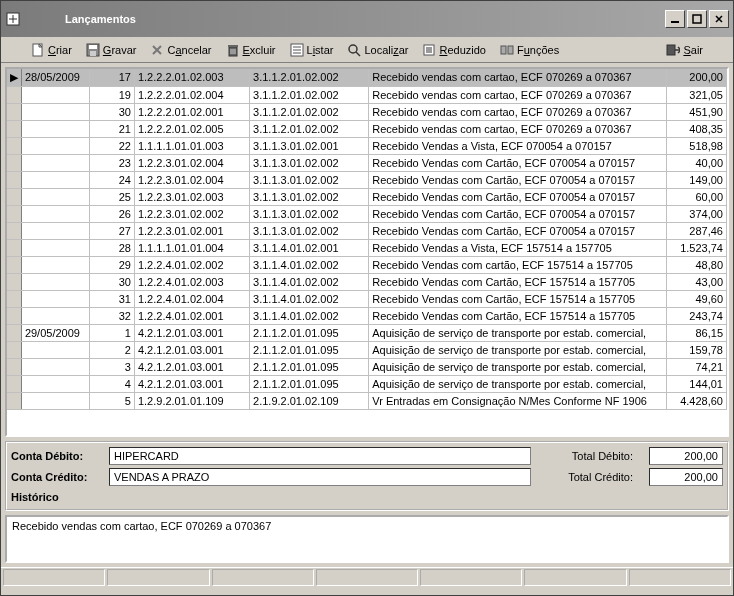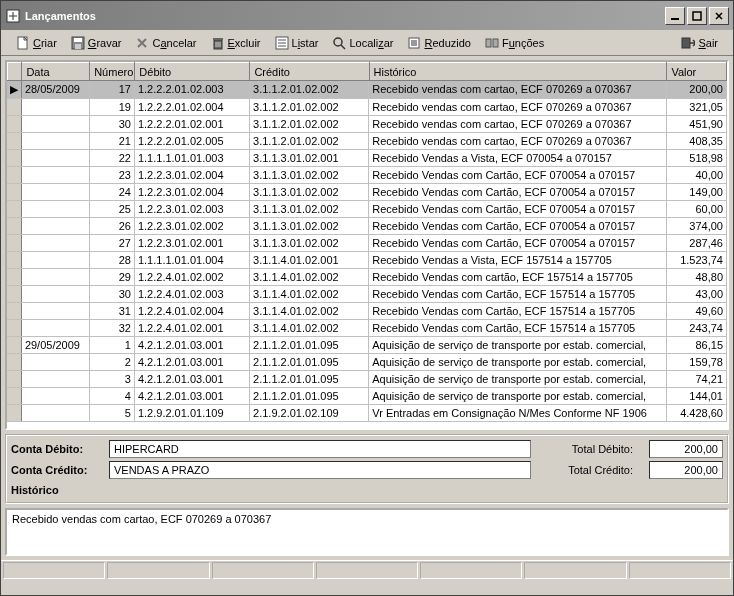--- a/index.html
+++ b/index.html
@@ -1,23 +1,23 @@
 <!DOCTYPE html>
 <html><head>
 <meta charset="utf-8">
 <style>
 * { box-sizing: border-box; margin: 0; padding: 0; }
 body { font-family: Tahoma, Arial, sans-serif; font-size: 11px; background: #d4d0c8; width: 734px; height: 596px; overflow: hidden; }
 .window { width: 734px; height: 596px; border: 1px solid #404040; display: flex; flex-direction: column; background: #d4d0c8; }
-.titlebar { height: 29px; background: linear-gradient(to right, #7b7b7b, #a8a8a8); color: #fff; display: flex; align-items: center; padding: 0 4px; font-weight: bold; }
+.titlebar { height: 36px; background: linear-gradient(to right, #7b7b7b, #a8a8a8); color: #fff; display: flex; align-items: center; padding: 0 4px; font-weight: bold; gap: 40px; }
 .titlebar .app-icon { width: 16px; height: 16px; margin-right: 4px; display: inline-flex; align-items: center; justify-content: center; }
 .titlebar .title { flex: 1; }
 .titlebar .winbtns { display: flex; gap: 2px; }
 .titlebar .winbtn { width: 20px; height: 18px; background: #d4d0c8; border: 1px solid #fff; border-right-color: #404040; border-bottom-color: #404040; display: flex; align-items: center; justify-content: center; cursor: pointer; color: #000; font-size: 10px; font-weight: bold; }
-.toolbar { height: 26px; background: #d4d0c8; border-bottom: 1px solid #808080; display: flex; align-items: center; padding: 0 9px; gap: 2px; }
+.toolbar { height: 26px; background: #d4d0c8; border-bottom: 1px solid #808080; display: flex; align-items: center; padding: 0 24px; gap: 2px; }
 .tbtn { display: flex; align-items: center; gap: 3px; padding: 2px 5px; cursor: pointer; border: 1px solid transparent; }
 .tbtn .ul { text-decoration: underline; }
 .tbtn-icon { width: 14px; height: 14px; display: inline-flex; align-items: center; justify-content: center; }
 .spacer { flex: 1; }
 .grid-wrap { flex: 0 0 auto; margin: 4px; border: 2px inset #fff; background: #fff; height: 370px; display: flex; flex-direction: column; }
 table { border-collapse: collapse; width: 100%; table-layout: fixed; }
 thead th { background: #d4d0c8; border: 1px solid #808080; border-top-color: #fff; border-left-color: #fff; padding: 2px 4px; text-align: left; font-weight: normal; font-size: 11px; height: 18px; }
 .col-ind { width: 14px; }
 .col-data { width: 66px; }
 .col-num { width: 44px; }
@@ -158,42 +158,20 @@
           <svg width="16" height="14">
             <rect x="1" y="2" width="8" height="10" fill="#555" stroke="#333"></rect>
             <path d="M9 7 L15 7 M12 4 L15 7 L12 10" stroke="#333" fill="none" stroke-width="1.5"></path>
           </svg>
         </span>
       <span><span class="ul">S</span>air</span>
     </div>
   </div>
 
   <div class="grid-wrap">
-    <table>
-      <colgroup>
-        <col class="col-ind">
-          <col class="col-data">
-          <col class="col-num">
-          <col class="col-deb">
-          <col class="col-cred">
-          <col class="col-hist">
-          <col class="col-val">
-      </colgroup>
-      <thead>
-        <tr>
-          <th class="ind-cell"></th>
-          <th>Data</th>
-          <th>Número</th>
-          <th>Débito</th>
-          <th>Crédito</th>
-          <th>Histórico</th>
-          <th>Valor</th>
-        </tr>
-      </thead>
-    </table>
     <div class="grid-body">
       <table>
         <colgroup>
           <col class="col-ind">
             <col class="col-data">
             <col class="col-num">
             <col class="col-deb">
             <col class="col-cred">
             <col class="col-hist">
             <col class="col-val">

